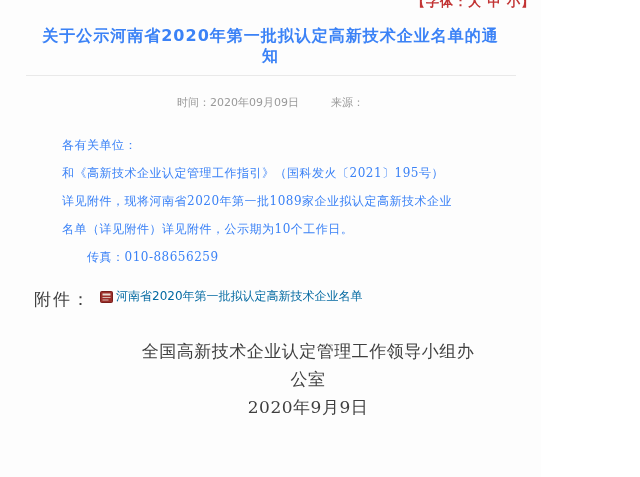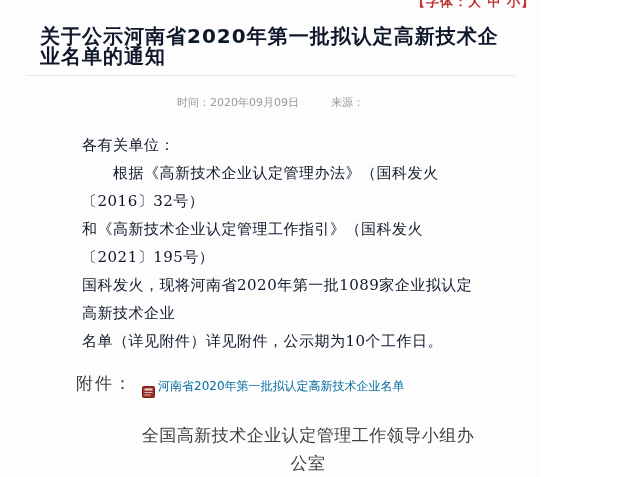--- a/index.html
+++ b/index.html
@@ -17,53 +17,53 @@
     right: 6px;
     color: #c23434;
     font-size: 13px;
     font-weight: bold;
     font-family: "DejaVu Sans", sans-serif;
     letter-spacing: 1px;
     white-space: nowrap;
   }
   .title {
     margin: 26px 40px 0 40px;
-    text-align: left;
-    color: #0f172a;
-    font-size: 20px;
+    text-align: center;
+    color: #3b82f6;
+    font-size: 16px;
     font-weight: bold;
     letter-spacing: 1px;
     line-height: 20px;
     font-family: "DejaVu Sans", sans-serif;
   }
   .divider {
     margin: 9px auto 0 auto;
     width: 490px;
     height: 0;
     border-top: 1px solid #e9e9e9;
   }
   .meta {
     margin-top: 19px;
     text-align: center;
     color: #999999;
     font-size: 11px;
     font-family: "DejaVu Sans", sans-serif;
   }
   .meta .src { margin-left: 32px; }
   .body-text {
-    margin: 21px 58px 0 82px;
-    font-size: 15px;
-    color: #0f172a;
+    margin: 21px 58px 0 62px;
+    font-size: 12px;
+    color: #3b82f6;
     line-height: 28px;
     letter-spacing: 0.5px;
   }
   .att-row {
-    margin: 17px 0 0 76px;
+    margin: 17px 0 0 34px;
     display: flex;
-    align-items: flex-end;
+    align-items: flex-start;
   }
   .att-label {
     font-size: 17px;
     color: #3f3f3f;
     letter-spacing: 2px;
   }
   .att-icon {
     display: inline-block;
     width: 13px;
     height: 12px;
@@ -97,24 +97,24 @@
   <h1 class="title">关于公示河南省2020年第一批拟认定高新技术企业名单的通知</h1>
 
   <div class="divider"></div>
 
   <div class="meta">
     <span>时间：</span><span>2020年09月09日</span><span class="src">来源：</span>
   </div>
 
   <div class="body-text">
     <div>各有关单位：</div>
-    <div>　　根据《高新技术企业认定管理办法》（国科发火〔2016〕32号）</div>
     <div>和《高新技术企业认定管理工作指引》（国科发火〔2021〕195号）</div>
-    <div>国科发火，现将河南省2020年第一批1089家企业拟认定高新技术企业</div>
+    <div>详见附件，现将河南省2020年第一批1089家企业拟认定高新技术企业</div>
     <div>名单（详见附件）详见附件，公示期为10个工作日。</div>
+    <div>　　传真：010-88656259</div>
   </div>
 
   <div class="att-row">
     <span class="att-label">附件：</span>
     <span class="att-icon">
       <svg width="13" height="12" viewBox="0 0 13 12" xmlns="http://www.w3.org/2000/svg">
         <rect x="0.5" y="0.5" width="12" height="11" rx="1" fill="#9b2f2a" stroke="#7a1f1c"></rect>
         <rect x="2.5" y="2.5" width="8" height="2" fill="#e8d9d0"></rect>
         <rect x="2.5" y="6" width="8" height="1" fill="#d8b8b0"></rect>
         <rect x="2.5" y="8.5" width="6" height="1" fill="#d8b8b0"></rect>

